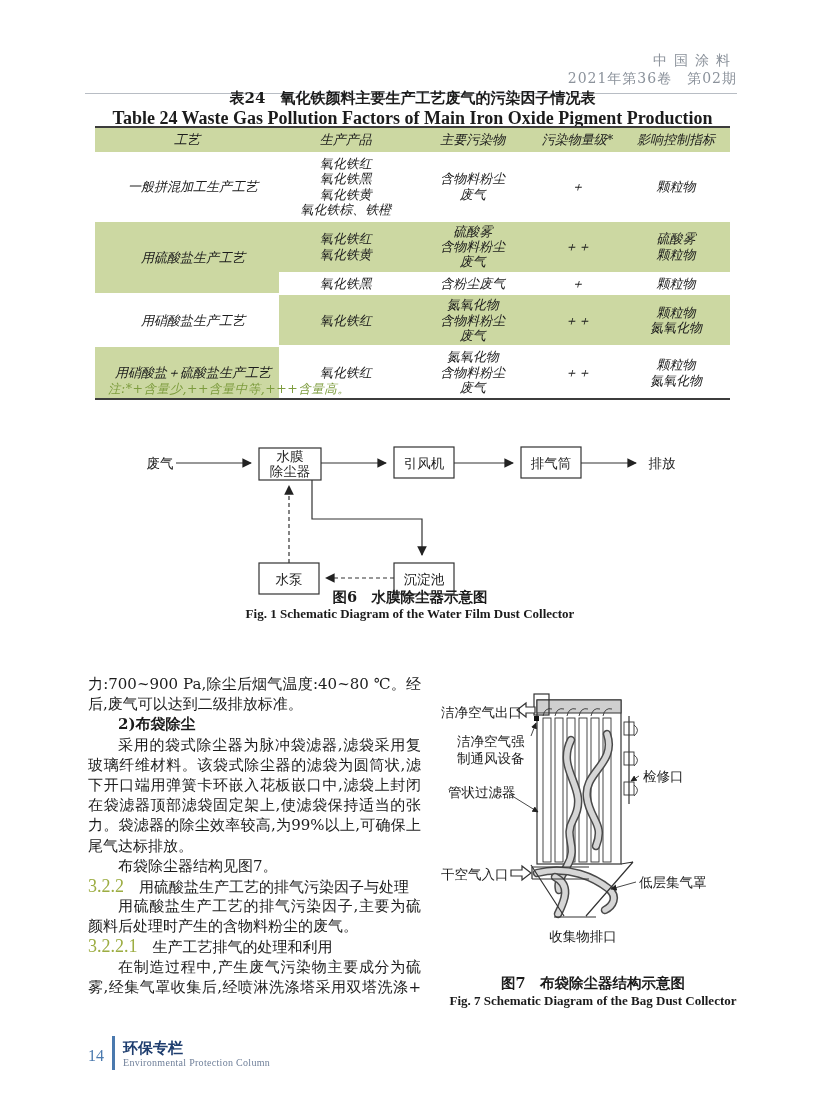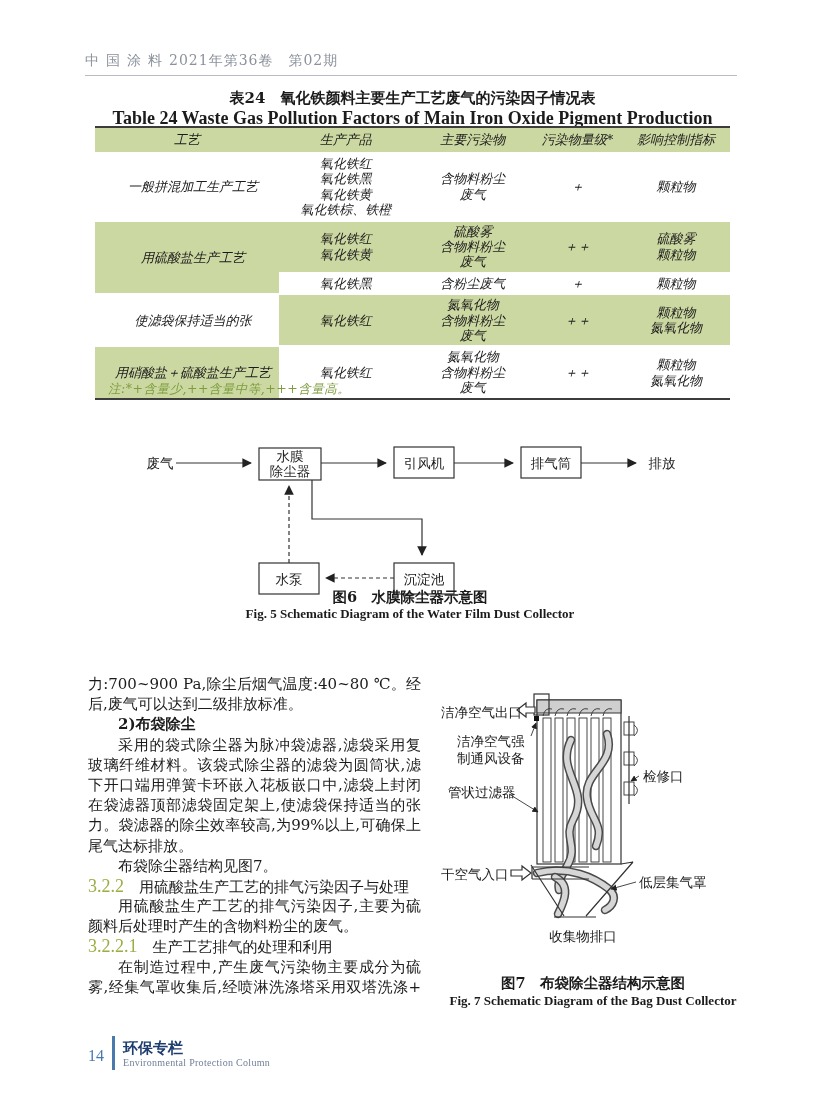--- a/index.html
+++ b/index.html
@@ -2,21 +2,21 @@
 <html><head>
 <meta charset="utf-8">
 <style>
   html,body{margin:0;padding:0;background:#e8e8e8;}
   .page{position:relative;width:816px;height:1099px;background:#ffffff;margin:0 auto;
         font-family:"DejaVu Serif",serif;color:#1b1b1b;overflow:hidden;}
 
   
   .hdr{position:absolute;left:85px;top:52px;width:652px;display:flex;
        align-items:flex-end;padding-bottom:5px;border-bottom:1px solid #b8bdc4;
-       color:#8b929b;font-size:14px;}
+       color:#8b929b;font-size:14px;flex-direction:column;}
   .hdr-journal{letter-spacing:7px;}
   .hdr-issue{letter-spacing:1px;}
 
   
   .tbl-title-zh{position:absolute;left:95px;top:89px;width:635px;text-align:center;
                 font-weight:bold;font-size:15px;}
   .tbl-title-en{position:absolute;left:95px;top:108px;width:635px;text-align:center;
                 font-weight:bold;font-size:18px;font-family:"Liberation Serif",serif;}
 
   
@@ -113,21 +113,21 @@
           <td class="cell-green">＋＋</td>
           <td class="cell-green">硫酸雾<br>颗粒物</td>
         </tr>
         <tr>
           <td class="cell-white">氧化铁黑</td>
           <td class="cell-white">含粉尘废气</td>
           <td class="cell-white">＋</td>
           <td class="cell-white">颗粒物</td>
         </tr>
         <tr>
-          <td class="cell-white cell-proc">使滤袋保持适当的张</td>
+          <td class="cell-white cell-proc">用硝酸盐生产工艺</td>
           <td class="cell-green">氧化铁红</td>
           <td class="cell-green">氮氧化物<br>含物料粉尘<br>废气</td>
           <td class="cell-green">＋＋</td>
           <td class="cell-green">颗粒物<br>氮氧化物</td>
         </tr>
         <tr>
           <td class="cell-green cell-proc">用硝酸盐＋硫酸盐生产工艺</td>
           <td class="cell-white">氧化铁红</td>
           <td class="cell-white">氮氧化物<br>含物料粉尘<br>废气</td>
           <td class="cell-white">＋＋</td>
@@ -158,21 +158,21 @@
     <text x="552" y="40" text-anchor="middle">排放</text>
     <path class="ln" d="M202,52 L202,91 L312,91 L312,127" marker-end="url(#ar6)"></path>
     <rect class="ln" x="284" y="135" width="60" height="31" fill="#fff"></rect>
     <text x="314" y="156" text-anchor="middle">沉淀池</text>
     <rect class="ln" x="149" y="135" width="60" height="31" fill="#fff"></rect>
     <text x="179" y="156" text-anchor="middle">水泵</text>
     <line class="ln" x1="284" y1="150" x2="216" y2="150" stroke-dasharray="4,3" marker-end="url(#ar6)"></line>
     <line class="ln" x1="179" y1="135" x2="179" y2="58" stroke-dasharray="4,3" marker-end="url(#ar6)"></line>
   </svg>
   <div id="cap6zh" class="fcap-zh">图6　水膜除尘器示意图</div>
-  <div id="cap6en" class="fcap-en">Fig. 5   Schematic Diagram of the Water Film Dust Collector</div>
+  <div id="cap6en" class="fcap-en">Fig. 1   Schematic Diagram of the Water Film Dust Collector</div>
 
   <div class="article">
       <div class="tline fill">力:700~900 Pa,除尘后烟气温度:40~80 ℃。经除尘</div>
       <div class="tline">后,废气可以达到二级排放标准。</div>
       <div class="tline bold ind">2)布袋除尘</div>
       <div class="tline fill ind">采用的袋式除尘器为脉冲袋滤器,滤袋采用复合</div>
       <div class="tline fill">玻璃纤维材料。该袋式除尘器的滤袋为圆筒状,滤袋</div>
       <div class="tline fill">下开口端用弹簧卡环嵌入花板嵌口中,滤袋上封闭吊</div>
       <div class="tline fill">在袋滤器顶部滤袋固定架上,使滤袋保持适当的张</div>
       <div class="tline fill">力。袋滤器的除尘效率较高,为99%以上,可确保上述</div>

